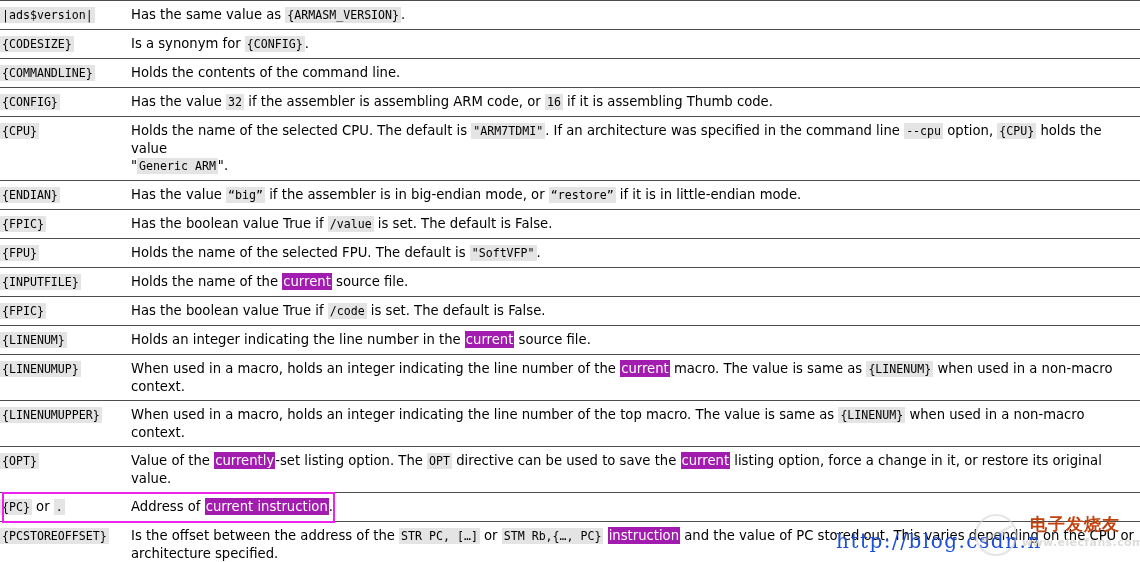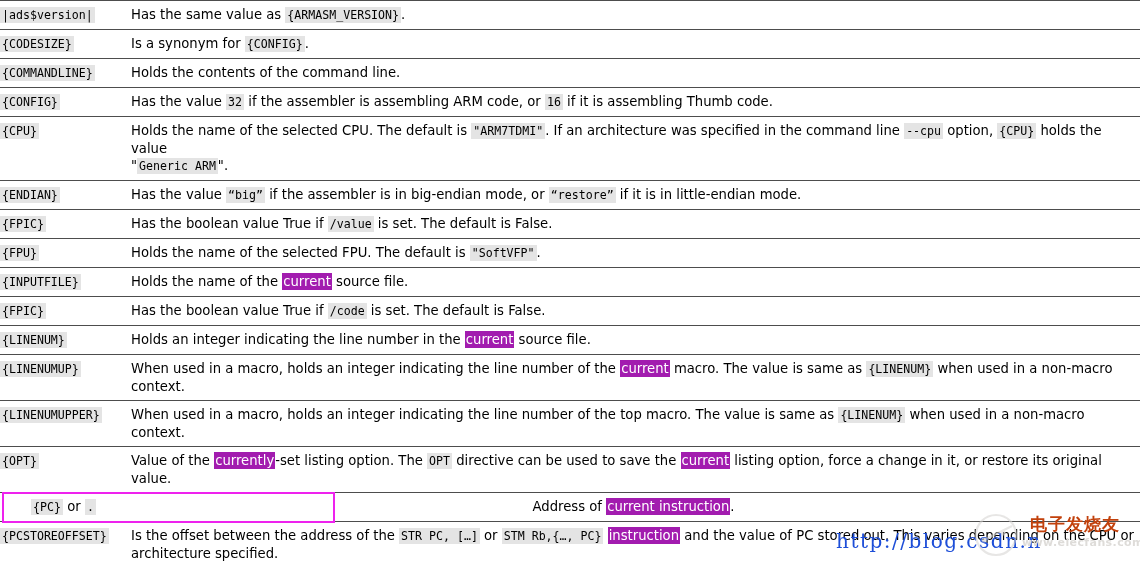--- a/index.html
+++ b/index.html
@@ -59,21 +59,20 @@
 
   .hl {
     background: #a21caf;
     color: #ffffff;
     padding: 1px 1px 1px 1px;
   }
 
   
   .pc-row {
     position: relative;
-    text-align: center;
   }
   #pc-annotation-box {
     position: absolute;
     left: 2px;
     top: 408px;
     width: 333px;
     height: 28px;
     border: 2px solid #ee22ee;
     box-sizing: border-box;
     pointer-events: none;

